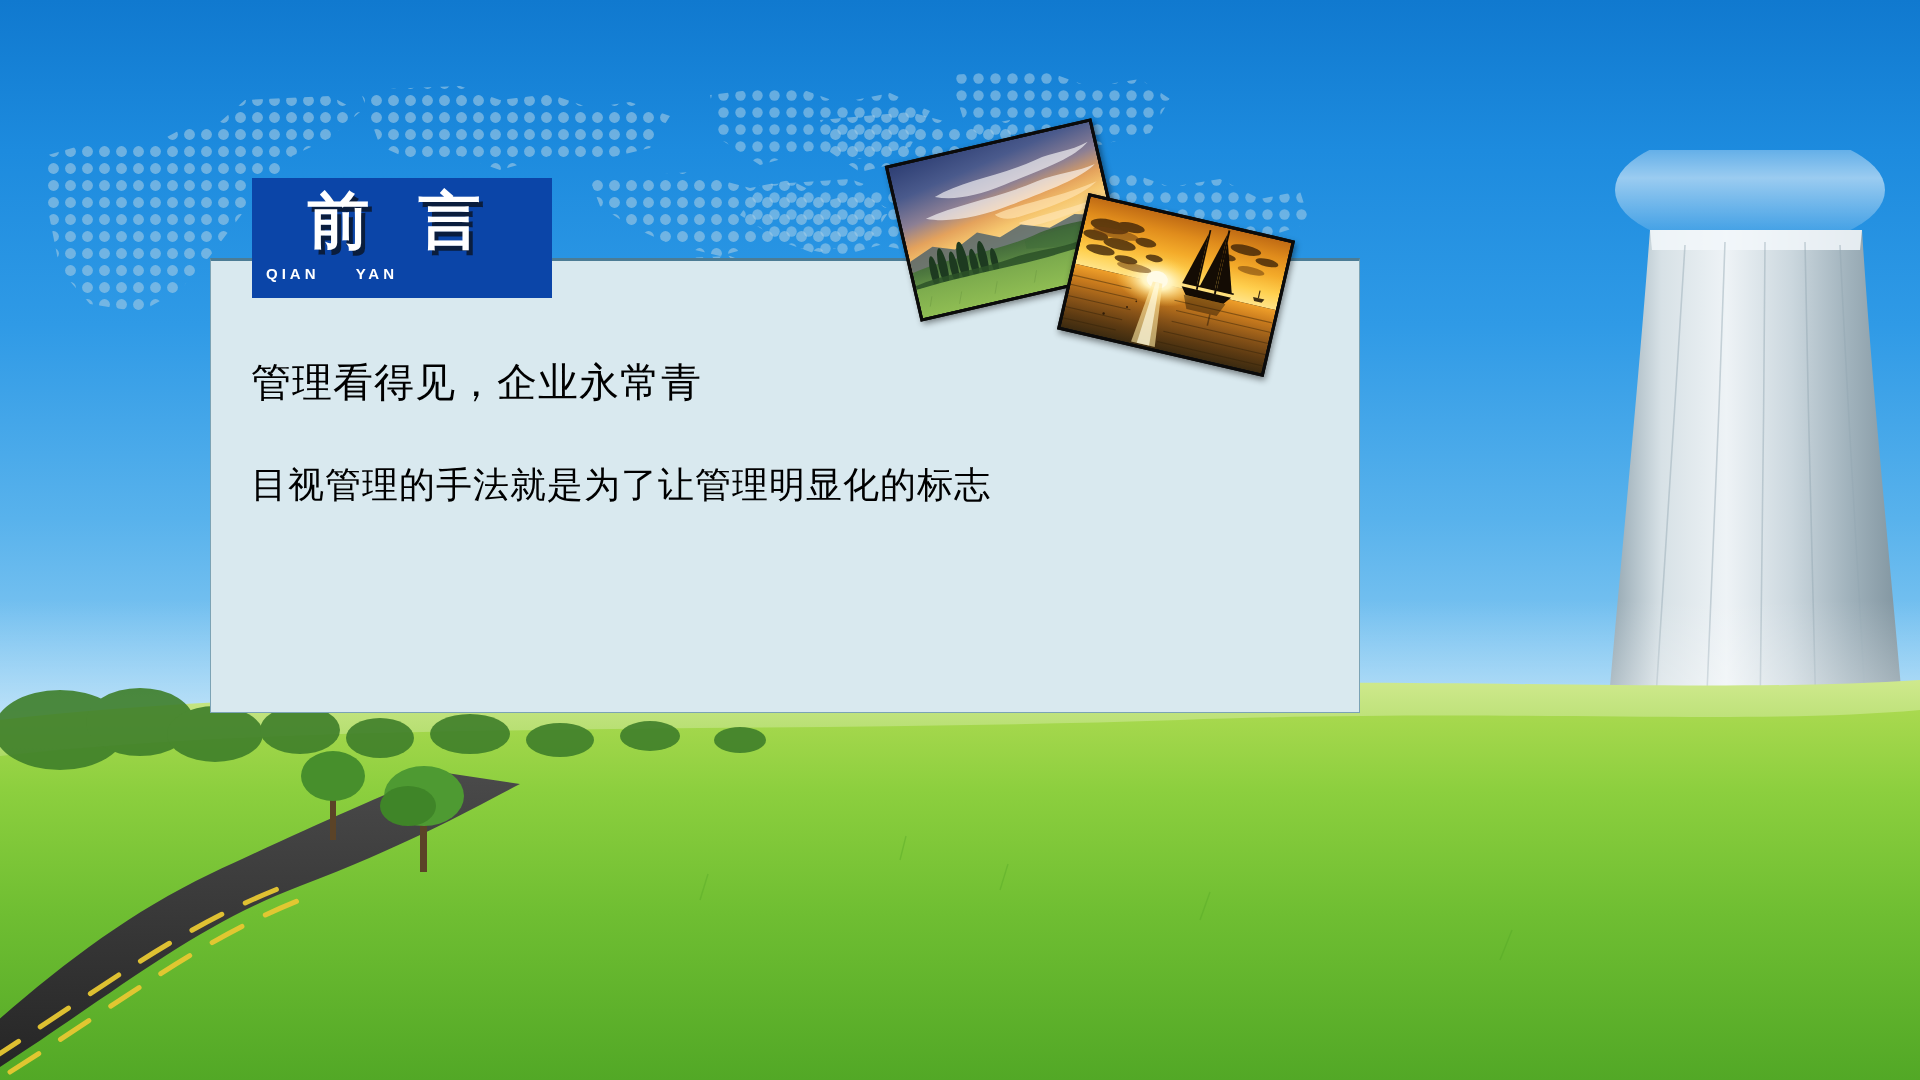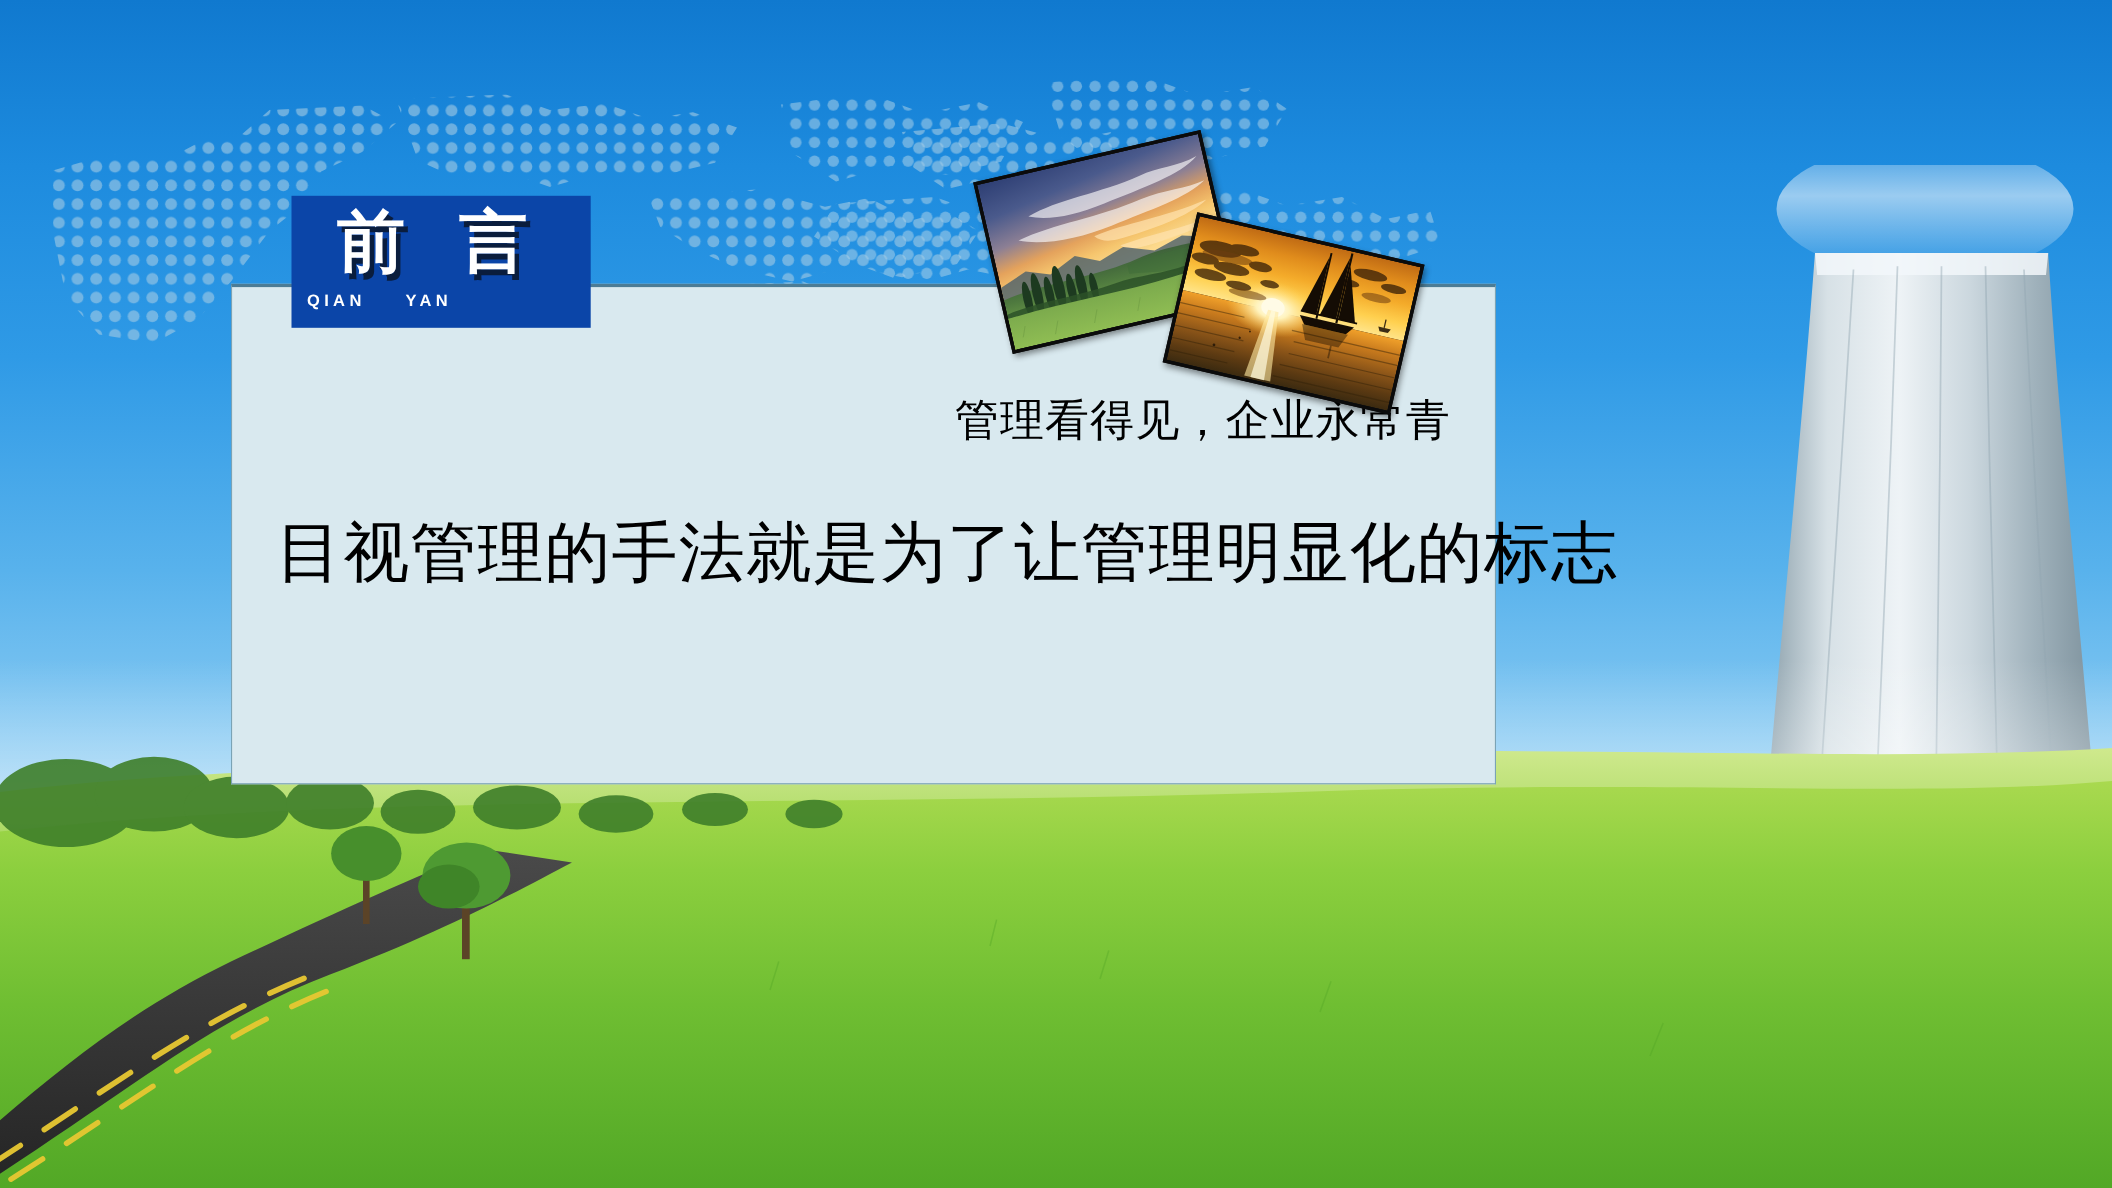--- a/index.html
+++ b/index.html
@@ -64,38 +64,39 @@
     position:absolute; left:210px; top:258px;
     width:1150px; height:455px;
     background:#d9e9ef;
     border:1px solid #7ba3b5;
     border-top:3px solid #4c7c95;
     z-index:6;
   }
   .panel-inner {
     position:absolute; left:0; top:0; width:100%; height:100%;
     padding:96px 40px 0 40px;
-    text-align:right;
+    text-align:left;
   }
   .line1 {
     font-size:40px; color:#000; line-height:1.25;
     letter-spacing:1px; white-space:nowrap;
     font-weight:400;
   }
   .line-gap { height:58px; }
   .line2 {
-    font-size:60px; color:#000; line-height:1.25;
+    font-size:36px; color:#000; line-height:1.25;
     letter-spacing:1px; white-space:nowrap;
     font-weight:400;
+    font-family:Liberation Mono, monospace;
   }
 
   
   .badge {
-    position:absolute; left:265px; top:178px;
-    width:272px; height:120px;
+    position:absolute; left:252px; top:178px;
+    width:300px; height:120px;
     background:#0b45a8;
     z-index:9;
     overflow:hidden;
   }
   .badge-cn {
     position:absolute; left:0; top:12px; width:100%;
     text-align:center;
     font-size:62px; font-weight:700; color:#ffffff;
     letter-spacing:16px; line-height:1;
     text-shadow:4px 5px 0 #0a1d3d;

